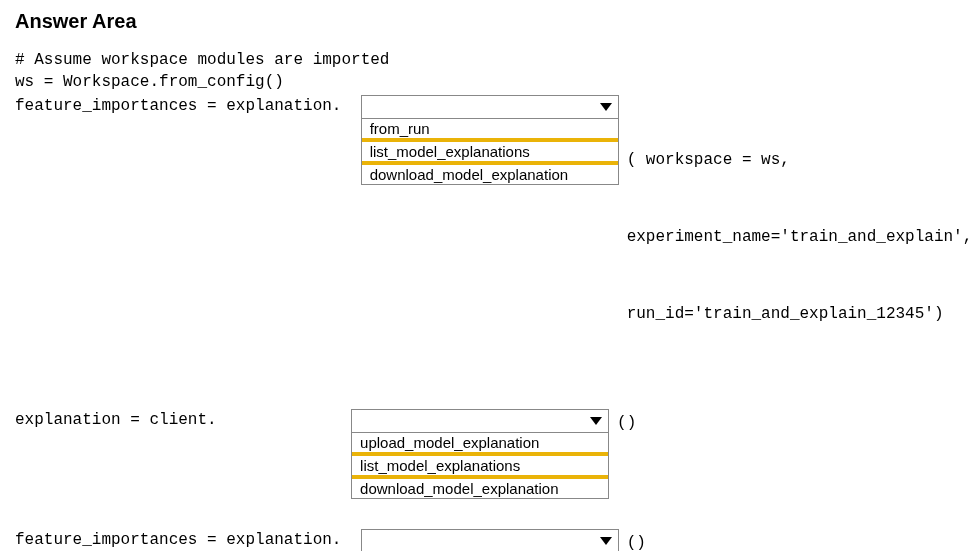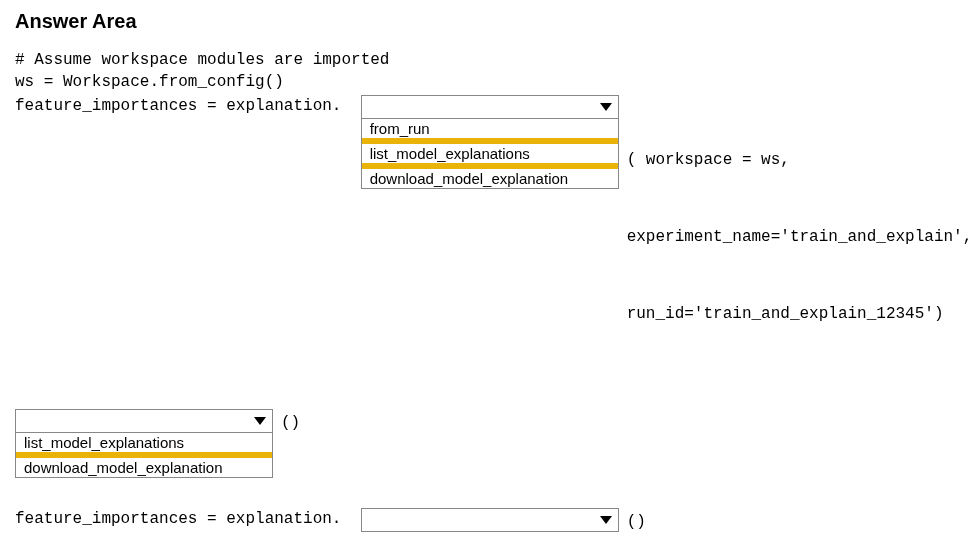--- a/index.html
+++ b/index.html
@@ -59,21 +59,21 @@
       border-right: 6px solid transparent;
       border-top: 8px solid #000;
       margin-right: 4px;
     }
     .options-box {
       border: 1px solid #888;
       border-top: none;
       width: 258px;
     }
     .option {
-      border-bottom: 6px solid #eab308;
+      border-bottom: 4px solid #eab308;
       padding: 1px 8px;
       font-family: Arial, Helvetica, sans-serif;
       font-size: 15px;
     }
     .option:last-child {
       border-bottom: none;
     }
     .after-text {
       white-space: pre;
       padding-top: 2px;
@@ -103,25 +103,27 @@
     </div>
   </div>
   <div class="after-text">
     <div>( workspace = ws,</div>
     <div>experiment_name='train_and_explain',</div>
     <div>run_id='train_and_explain_12345')</div>
   </div>
 </div>
 
 <div class="row">
+  <div class="row-label">explanation = client.              </div>
   <div class="dropdown-group">
     <div class="select-box">
       <div class="caret"></div>
     </div>
     <div class="options-box">
+      <div class="option">upload_model_explanation</div>
       <div class="option">list_model_explanations</div>
       <div class="option">download_model_explanation</div>
     </div>
   </div>
   <div class="after-text">()</div>
 </div>
 
 <div class="row">
   <div class="row-label">feature_importances = explanation.  </div>
   <div class="dropdown-group">

